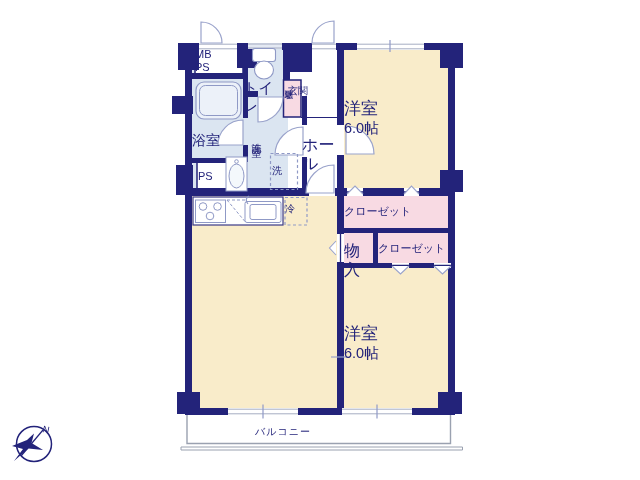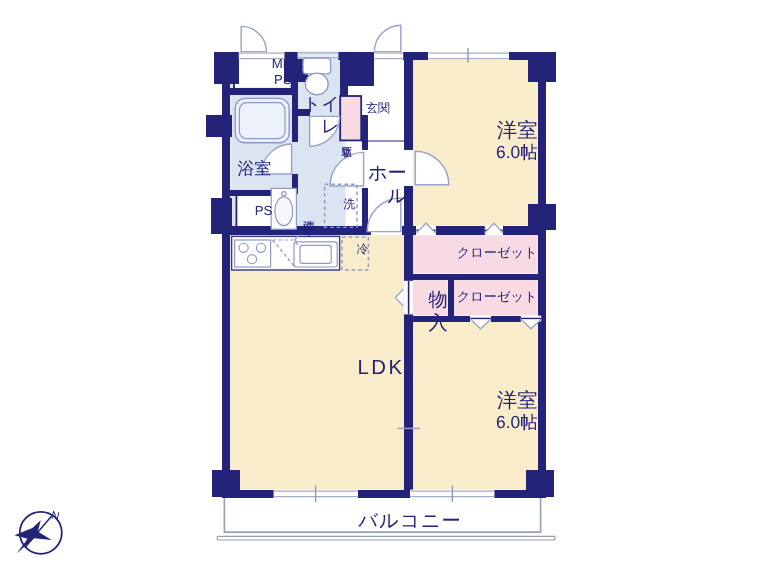--- a/index.html
+++ b/index.html
@@ -2,21 +2,21 @@
 <html><head>
 <meta charset="utf-8">
 <style>
   html,body{margin:0;padding:0;background:#ffffff;}
   #canvas{
     position:relative;width:640px;height:480px;background:#ffffff;overflow:hidden;
     font-family:"Liberation Sans","DejaVu Sans",sans-serif;
   }
   #plan-svg{position:absolute;left:0;top:0;}
   .lbl{
-    position:absolute;color:#23237a;text-align:right;line-height:1.18;
+    position:absolute;color:#23237a;text-align:left;line-height:1.18;
     font-family:"Liberation Sans","DejaVu Sans",sans-serif;
     white-space:pre-line;pointer-events:none;
   }
   .vert{
     writing-mode:vertical-rl;text-orientation:upright;line-height:1;
   }
   .logo-text{
     position:absolute;color:#c8c8c8;letter-spacing:1px;text-align:left;
     font-family:"Liberation Sans","DejaVu Sans",sans-serif;
   }
@@ -200,17 +200,16 @@
   <div class="lbl" style="left:344px;top:120px;width:104px;font-size:14.5px;">6.0帖</div>
   <div class="lbl" style="left:192px;top:132px;width:34px;font-size:14px;">浴室</div>
   <div class="lbl vert" style="left:251px;top:135px;height:46px;font-size:10px;letter-spacing:2px;">洗面室</div>
   <div class="lbl" style="left:272px;top:165px;width:24px;font-size:10px;">洗</div>
   <div class="lbl" style="left:302px;top:136px;width:37px;font-size:16px;">ホール</div>
   <div class="lbl" style="left:198px;top:170px;width:29px;font-size:11px;">PS</div>
   <div class="lbl" style="left:285px;top:203px;width:22px;font-size:10px;">冷</div>
   <div class="lbl" style="left:344px;top:205px;width:104px;font-size:11px;">クローゼット</div>
   <div class="lbl" style="left:344px;top:242px;width:29px;font-size:16px;">物入</div>
   <div class="lbl" style="left:378px;top:242px;width:70px;font-size:11px;">クローゼット</div>
-  <div class="lbl" style="left:192px;top:297px;width:145px;font-size:17px;letter-spacing:2px;">LDK</div>
   <div class="lbl" style="left:344px;top:324px;width:104px;font-size:17px;">洋室</div>
   <div class="lbl" style="left:344px;top:345px;width:104px;font-size:14.5px;">6.0帖</div>
-  <div class="lbl" style="left:255px;top:426px;width:130px;font-size:16px;letter-spacing:1px;">バルコニー</div>
+  <div class="lbl" style="left:255px;top:426px;width:130px;font-size:10px;letter-spacing:1px;">バルコニー</div>
 </div>
 
 </body></html>

